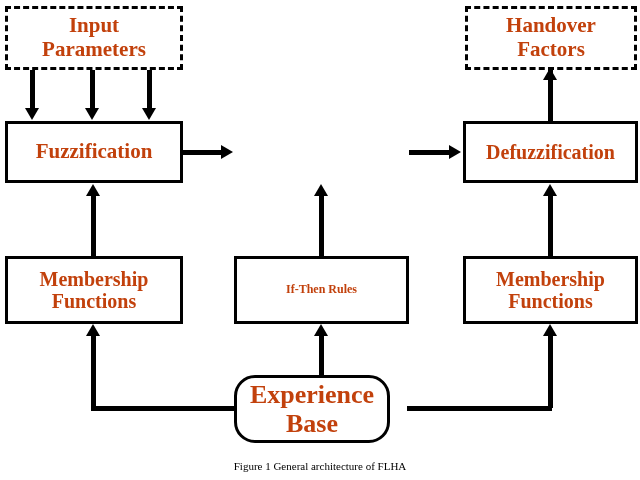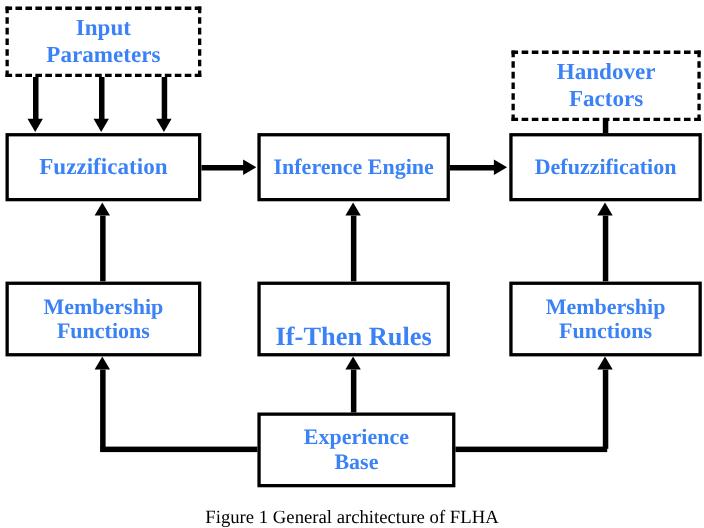--- a/index.html
+++ b/index.html
@@ -16,42 +16,42 @@
     overflow: hidden;
   }
   .node {
     position: absolute;
     box-sizing: border-box;
     display: flex;
     align-items: center;
     justify-content: center;
     text-align: center;
     background: #ffffff;
-    color: #3b82f6;
+    color: #c2410c;
     font-weight: bold;
     line-height: 1.12;
     z-index: 3;
   }
   .node.solid {
     border: 3px solid #000000;
   }
   .node.dashed {
     border: 3px dashed #000000;
   }
   .node .label {
     display: block;
     padding: 0 4px;
   }
   .caption {
     position: absolute;
     left: 0;
     width: 640px;
     text-align: center;
     font-family: "Liberation Serif", "DejaVu Serif", serif;
-    font-size: 17px;
+    font-size: 11px;
     color: #000000;
     z-index: 3;
   }
   
   .line {
     position: absolute;
     background: #000000;
     z-index: 1;
   }
   .arrow {
@@ -79,44 +79,41 @@
 </head>
 <body>
 
 <div id="canvas">
 
   <div class="node dashed" style="left:5px; top:6px; width:178px; height:64px; font-size:21px;">
     <span class="label" style="white-space:pre-line;">Input
 Parameters</span>
   </div>
 
-  <div class="node dashed" style="left:465px; top:6px; width:172px; height:64px; font-size:21px;margin-top:40px;">
+  <div class="node dashed" style="left:465px; top:6px; width:172px; height:64px; font-size:21px;">
     <span class="label" style="white-space:pre-line;">Handover
 Factors</span>
   </div>
 
   <div class="line" style="left:30px; top:70px; width:5px; height:40px;"></div>
   <div class="arrow down" style="left:25px; top:108px;"></div>
 
   <div class="line" style="left:90px; top:70px; width:5px; height:40px;"></div>
   <div class="arrow down" style="left:85px; top:108px;"></div>
 
   <div class="line" style="left:147px; top:70px; width:5px; height:40px;"></div>
   <div class="arrow down" style="left:142px; top:108px;"></div>
 
   <div class="line" style="left:548px; top:70px; width:5px; height:52px;"></div>
   <div class="arrow up" style="left:543px; top:68px;"></div>
 
   <div class="node solid" style="left:5px; top:121px; width:178px; height:62px; font-size:21px;text-align:center;">
     <span class="label">Fuzzification</span>
   </div>
 
-  <div class="node solid" style="left:234px; top:121px; width:175px; height:62px; font-size:20px;">
-    <span class="label">Inference  Engine</span>
-  </div>
 
   <div class="node solid" style="left:463px; top:121px; width:175px; height:62px; font-size:20px;justify-content:center;">
     <span class="label">Defuzzification</span>
   </div>
 
   <div class="line" style="left:183px; top:150px; width:40px; height:5px;"></div>
   <div class="arrow right" style="left:221px; top:145px;"></div>
 
   <div class="line" style="left:409px; top:150px; width:42px; height:5px;"></div>
   <div class="arrow right" style="left:449px; top:145px;"></div>
@@ -128,30 +125,30 @@
   <div class="arrow up" style="left:314px; top:184px;"></div>
 
   <div class="line" style="left:548px; top:196px; width:5px; height:60px;"></div>
   <div class="arrow up" style="left:543px; top:184px;"></div>
 
   <div class="node solid" style="left:5px; top:256px; width:178px; height:68px; font-size:20px;">
     <span class="label" style="white-space:pre-line;">Membership
 Functions</span>
   </div>
 
-  <div class="node solid" style="left:234px; top:256px; width:175px; height:68px; font-size:24px;align-items:flex-end;">
+  <div class="node solid" style="left:234px; top:256px; width:175px; height:68px; font-size:12px;">
     <span class="label">If-Then Rules</span>
   </div>
 
   <div class="node solid" style="left:463px; top:256px; width:175px; height:68px; font-size:20px;">
     <span class="label" style="white-space:pre-line;">Membership
 Functions</span>
   </div>
 
-  <div class="node solid" style="left:234px; top:375px; width:180px; height:68px; font-size:20px;">
+  <div class="node solid" style="left:234px; top:375px; width:156px; height:68px; font-size:26px;border-radius:21px;">
     <span class="label" style="white-space:pre-line;">Experience
 Base</span>
   </div>
 
   <div class="line" style="left:319px; top:336px; width:5px; height:40px;"></div>
   <div class="arrow up" style="left:314px; top:324px;"></div>
 
   <div class="line" style="left:91px; top:406px; width:145px; height:5px;"></div>
   <div class="line" style="left:91px; top:336px; width:5px; height:72px;"></div>
   <div class="arrow up" style="left:86px; top:324px;"></div>

